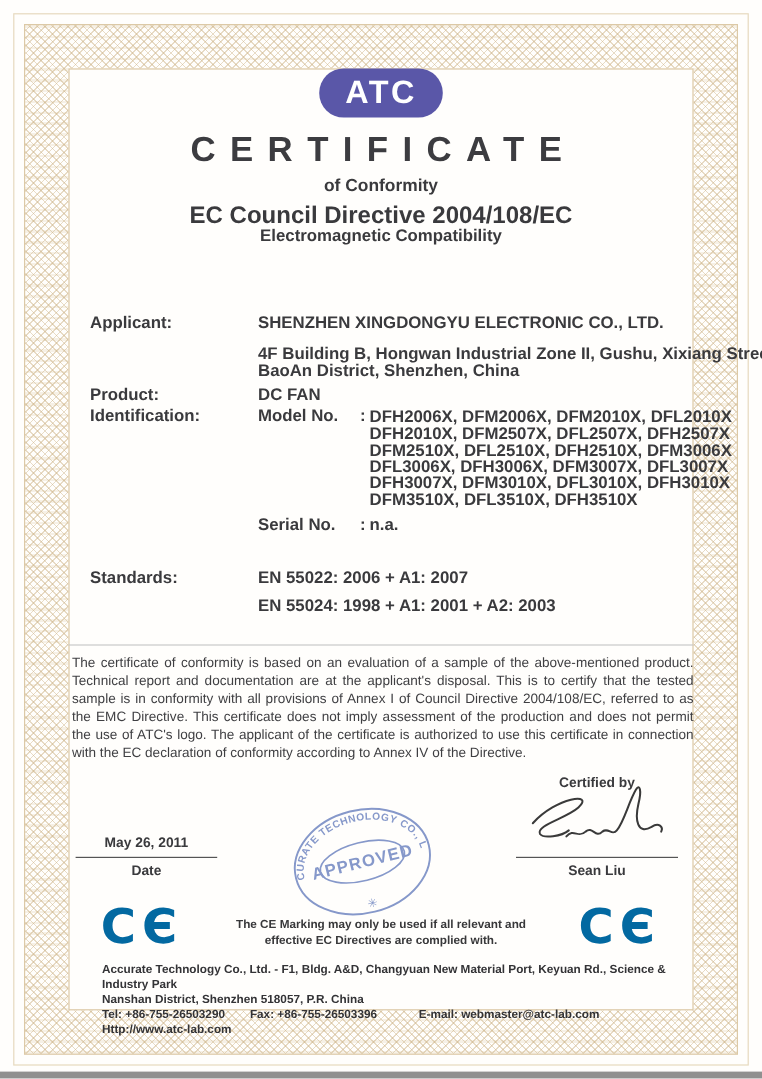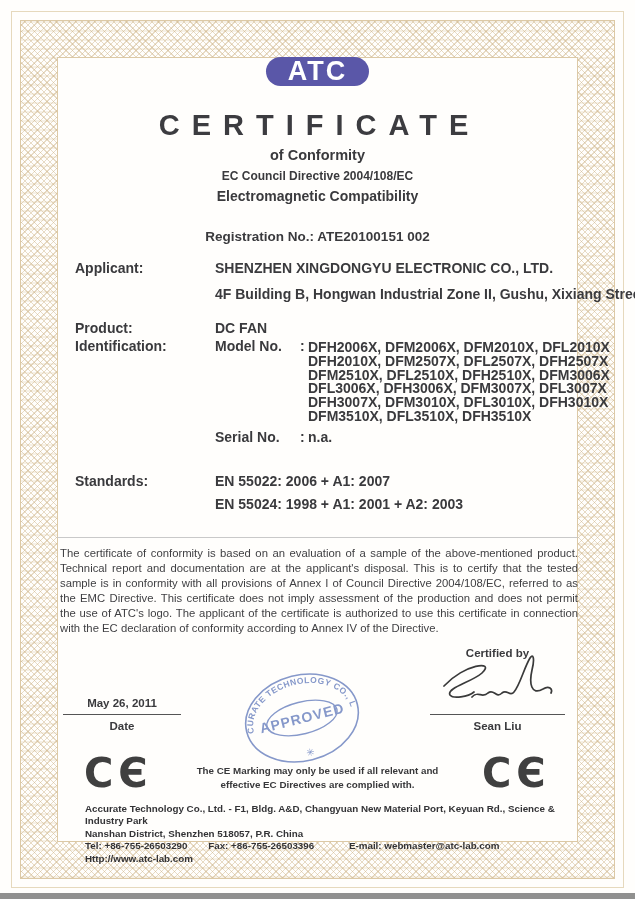--- a/index.html
+++ b/index.html
@@ -15,27 +15,27 @@
       repeating-linear-gradient(45deg, rgba(203,176,130,0.45) 0 1px, transparent 1px 4.5px),
       repeating-linear-gradient(-45deg, rgba(203,176,130,0.45) 0 1px, transparent 1px 4.5px),
       repeating-linear-gradient(0deg, rgba(214,191,149,0.22) 0 2px, transparent 2px 9px);
   }
   .band-hole { position:absolute; inset:36px; background:#fffefc; border:1px solid #dcc9a6; }
   .scan-edge { position:absolute; left:0; right:0; bottom:0; height:6px; background:#90908f; }
 
   .abs { position:absolute; }
   .ctr { left:0; width:635px; text-align:center; }
 
-  .logo { top:57px; left:266px; width:103px; height:29px; background:#5a57a8; border-radius:21px;
+  .logo { top:57px; left:266px; width:103px; height:41px; background:#5a57a8; border-radius:21px;
           display:flex; align-items:center; justify-content:center;
           color:#ffffff; font-weight:bold; font-size:27px; letter-spacing:2px; }
 
   .title { top:109px; font-size:29px; font-weight:bold; letter-spacing:12px; padding-left:4px; color:#3c3c40; }
   .subtitle { top:147px; font-size:14.5px; font-weight:bold; }
-  .dir1 { top:169px; font-size:12px; font-weight:bold; }
+  .dir1 { top:169px; font-size:20px; font-weight:bold; }
   .dir2 { top:188px; font-size:14px; font-weight:bold; }
   .reg { top:229px; font-size:13.5px; font-weight:bold; }
 
   .lbl, .val { font-size:14px; font-weight:bold; line-height:13.8px; white-space:nowrap; }
   .lcol { left:75px; }
   .vcol { left:215px; }
   .ccol { left:300px; }
   .mcol { left:308px; }
 
   .rule { top:537px; left:57px; width:521px; border-top:1px solid #c9c9c9; }
@@ -49,21 +49,21 @@
   .date-group { left:63px; width:118px; }
   .sign-group { left:430px; width:135px; }
   .date-val { top:697px; left:63px; width:118px; text-align:center; font-size:11.5px; font-weight:bold; }
   .date-lbl { top:720px; left:63px; width:118px; text-align:center; font-size:11.5px; font-weight:bold; }
   .signer   { top:720px; left:430px; width:135px; text-align:center; font-size:11.5px; font-weight:bold; }
   .scrawl { top:652px; left:438px; width:122px; height:62px; }
 
   .stamp { top:667px; left:236px; width:132px; height:102px; transform:rotate(-14deg); opacity:0.92; }
 
   .ce-mark { top:752px; font-family:"DejaVu Sans",sans-serif; font-weight:bold; font-size:40px;
-             letter-spacing:5px; color:#404040; line-height:42px; }
+             letter-spacing:5px; color:#0369a1; line-height:42px; }
   .ce-left { left:84px; }
   .ce-right { left:482px; }
   .ce-note { top:764px; font-size:9.8px; font-weight:bold; line-height:13.5px; color:#38383a; }
 
   .footer { top:803px; left:85px; width:475px; font-size:9.8px; font-weight:bold; line-height:12.4px; color:#333336; }
   .f3 span { display:inline-block; }
   .f3 .s1 { margin-right:18px; }
   .f3 .s2 { margin-right:32px; }
   .f3 .s3 { }
 </style>
@@ -79,25 +79,25 @@
   </div>
 
   <div class="abs logo">
     <span>ATC</span>
   </div>
 
   <div class="abs ctr title">CERTIFICATE</div>
   <div class="abs ctr subtitle">of Conformity</div>
   <div class="abs ctr dir1">EC Council Directive 2004/108/EC</div>
   <div class="abs ctr dir2">Electromagnetic Compatibility</div>
-  <div class="abs ctr reg">Registration No.: ATE20100151 002</div>
 
   <div class="abs lbl lcol" style="top:262px">Applicant:</div>
   <div class="abs val vcol" style="top:262px">SHENZHEN XINGDONGYU ELECTRONIC CO., LTD.</div>
   <div class="abs val vcol" style="top:288px">4F Building B, Hongwan Industrial Zone II, Gushu, Xixiang Street</div>
+  <div class="abs val vcol" style="top:302px">BaoAn District, Shenzhen, China</div>
 
   <div class="abs lbl lcol" style="top:322px">Product:</div>
   <div class="abs val vcol" style="top:322px">DC FAN</div>
 
   <div class="abs lbl lcol" style="top:340px">Identification:</div>
   <div class="abs val vcol" style="top:340px">Model No.</div>
   <div class="abs val ccol" style="top:340px">:</div>
 
   <div class="abs val mcol" style="top:341px">DFH2006X, DFM2006X, DFM2010X, DFL2010X</div>
   <div class="abs val mcol" style="top:355px">DFH2010X, DFM2507X, DFL2507X, DFH2507X</div>

